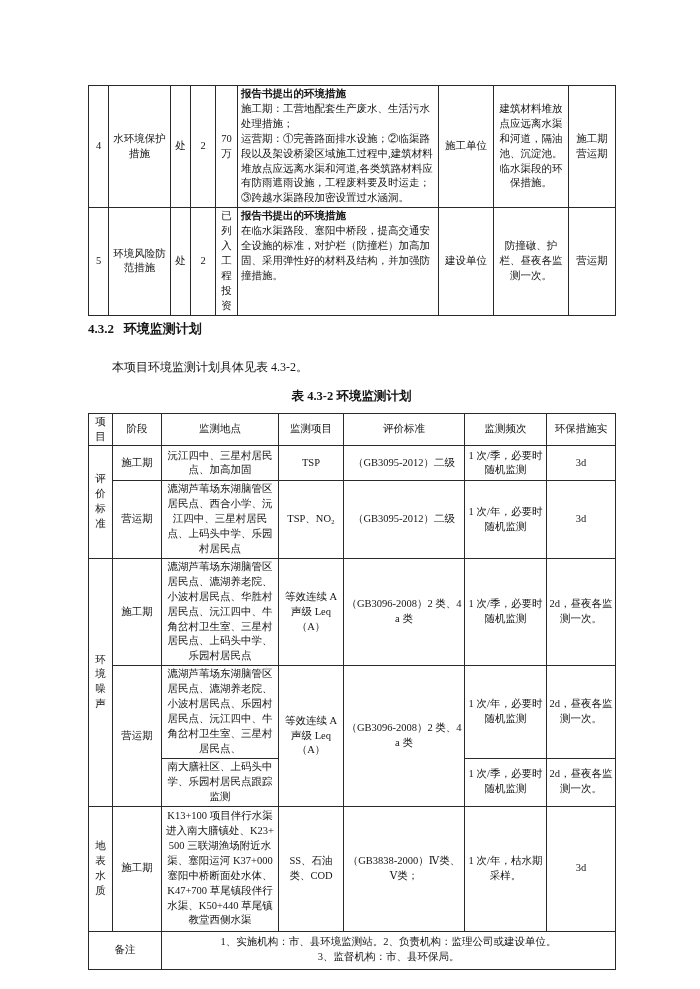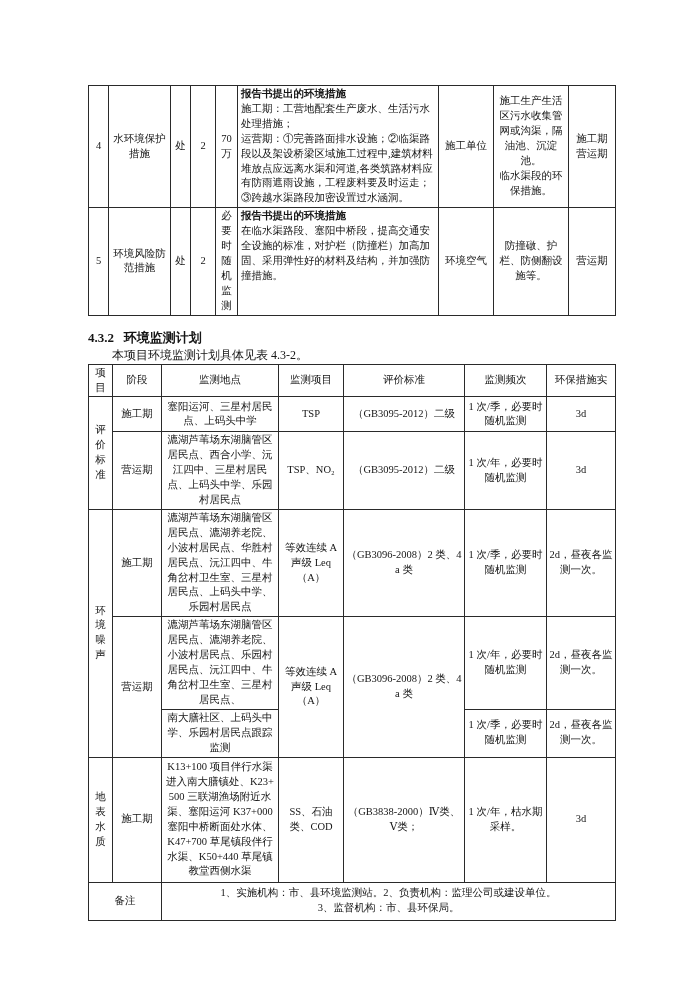--- a/index.html
+++ b/index.html
@@ -20,27 +20,27 @@
     text-align:center;
     vertical-align:middle;
     padding:1px 2px;
     word-break:break-all;
     overflow:hidden;
   }
   .pre { white-space:pre-line; }
   .bold { font-weight:bold; }
   .measures-cell { text-align:left; vertical-align:top; padding:1px 3px; }
   .section-heading {
-    margin-top:13px;
+    margin-top:4px;
     font-size:13px;
     font-weight:bold;
     white-space:pre;
   }
   .section-paragraph {
-    margin-top:0;
+    margin-top:21px;
     font-size:12px;
     text-indent:2em;
   }
   .table-caption {
     margin-top:12px;
     margin-bottom:8px;
     text-align:center;
     font-size:12.5px;
     font-weight:bold;
   }
@@ -68,44 +68,45 @@
       <td>水环境保护措施</td>
       <td>处</td>
       <td>2</td>
       <td>70 万</td>
       <td class="measures-cell">
         <div class="bold">报告书提出的环境措施</div>
         <div class="pre">施工期：工营地配套生产废水、生活污水处理措施；
 运营期：①完善路面排水设施；②临渠路段以及架设桥梁区域施工过程中,建筑材料堆放点应远离水渠和河道,各类筑路材料应有防雨遮雨设施，工程废料要及时运走；③跨越水渠路段加密设置过水涵洞。</div>
       </td>
       <td>施工单位</td>
-      <td class="pre">施工生产生活区污水收集管网或沟渠，隔油池、沉淀池。
+      <td class="pre">建筑材料堆放点应远离水渠和河道，隔油池、沉淀池。
 临水渠段的环保措施。</td>
       <td class="pre">施工期
 营运期</td>
     </tr>
     <tr style="height:77px">
       <td>5</td>
       <td>环境风险防范措施</td>
       <td>处</td>
       <td>2</td>
-      <td>必要时随机监测</td>
+      <td>已列入工程投资</td>
       <td class="measures-cell">
         <div class="bold">报告书提出的环境措施</div>
         <div class="pre">在临水渠路段、塞阳中桥段，提高交通安全设施的标准，对护栏（防撞栏）加高加固、采用弹性好的材料及结构，并加强防撞措施。</div>
       </td>
-      <td>环境空气</td>
-      <td class="pre">防撞礅、护栏、防侧翻设施等。</td>
+      <td>建设单位</td>
+      <td class="pre">防撞礅、护栏、昼夜各监测一次。</td>
       <td class="pre">营运期</td>
     </tr>
   </tbody>
     </table>
 
   <div class="section-heading">4.3.2   环境监测计划</div>
   <div class="section-paragraph">本项目环境监测计划具体见表 4.3-2。</div>
+  <div class="table-caption">表 4.3-2 环境监测计划</div>
 
   <table>
     <colgroup>
       <col style="width:24px">
         <col style="width:49px">
         <col style="width:117px">
       <col style="width:65px">
         <col style="width:121px">
         <col style="width:82px">
       <col style="width:69px">
@@ -116,21 +117,21 @@
       <th>阶段</th>
       <th>监测地点</th>
       <th>监测项目</th>
       <th>评价标准</th>
       <th>监测频次</th>
       <th>环保措施实</th>
     </tr>
     <tr style="height:35px">
       <td rowspan="2">评价标准</td>
       <td>施工期</td>
-      <td>塞阳运河、三星村居民点、上码头中学</td>
+      <td>沅江四中、三星村居民点、加高加固</td>
       <td>TSP</td>
       <td>（GB3095-2012）二级</td>
       <td>1 次/季，必要时随机监测</td>
       <td>3d</td>
     </tr>
     <tr style="height:60px">
       <td>营运期</td>
       <td>漉湖芦苇场东湖脑管区居民点、西合小学、沅江四中、三星村居民点、上码头中学、乐园村居民点</td>
       <td>TSP、NO₂</td>
       <td>（GB3095-2012）二级</td>

